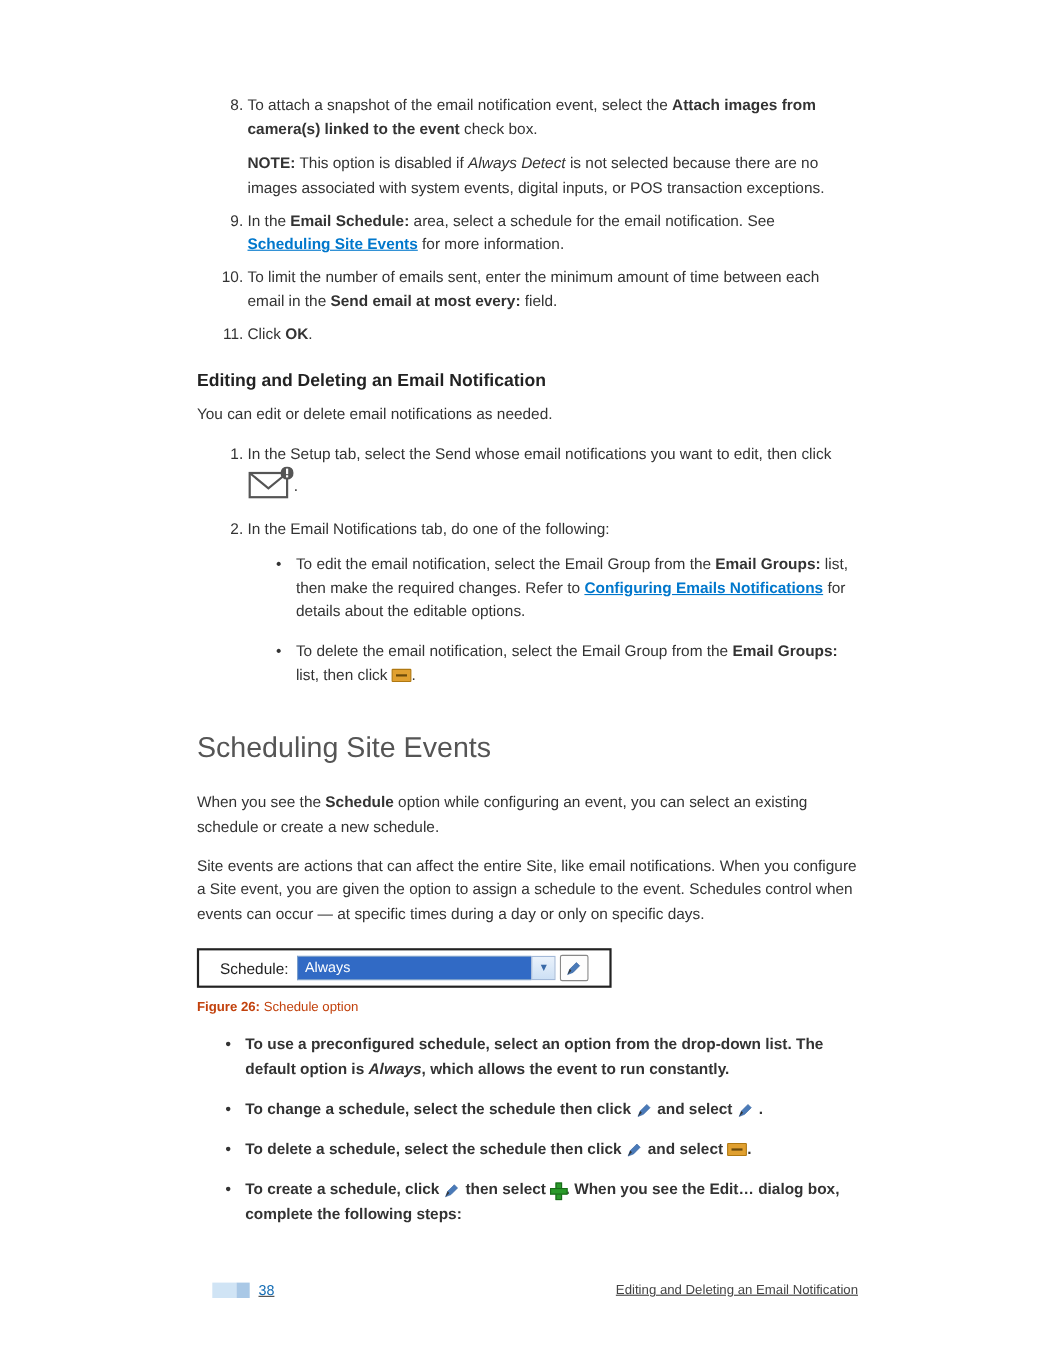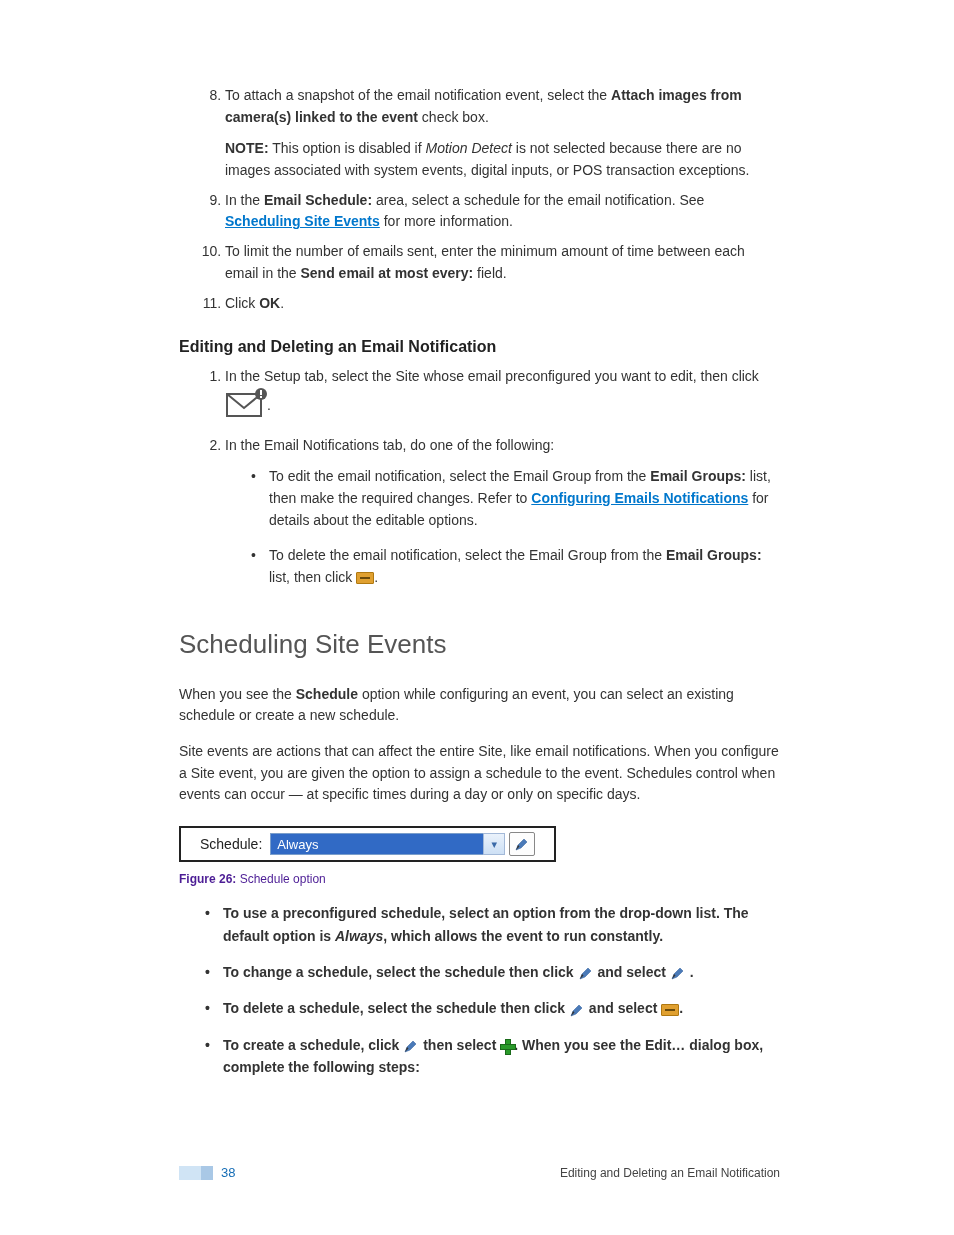--- a/index.html
+++ b/index.html
@@ -93,21 +93,21 @@
     line-height: 1.55;
   }
   h2.big-heading {
     font-size: 26px;
     font-weight: normal;
     color: #555;
     margin: 40px 0 24px 0;
   }
   .figure-caption {
     font-size: 12px;
-    color: #4c1d95;
+    color: #c2410c;
     margin: 8px 0 16px 0;
   }
   .figure-caption .fig-label { font-weight: bold; }
   .schedule-box {
     border: 2px solid #222;
     display: inline-flex;
     align-items: center;
     padding: 3px 19px;
     margin: 6px 0 2px 0;
     height: 26px;
@@ -199,27 +199,28 @@
   .icon-plus::after {
     top: 5px; left: 0; height: 4px; width: 14px;
   }
   .icon-envelope {
     display: inline-block;
     vertical-align: middle;
   }
   .footer {
     position: absolute;
     bottom: 55px;
-    left: 90px;
+    left: 104px;
     right: 85px;
     display: flex;
     justify-content: space-between;
     font-size: 12px;
     color: #444;
-    align-items: flex-end;
+    align-items: flex-start;
+    text-decoration: underline;
   }
   .footer .page-left {
     display: flex;
     align-items: center;
   }
   .footer .page-decor {
     display: inline-flex;
     margin-right: 8px;
   }
   .footer .page-decor span:first-child {
@@ -232,40 +233,41 @@
 </style>
 </head>
 <body>
 
 <div class="page">
 
   <ol class="main-list" start="8">
     <li>
       <span>To attach a snapshot of the email notification event, select the </span><span class="bold">Attach images from camera(s) linked to the event</span><span> check box.</span>
       <div class="note-para">
-        <span class="bold">NOTE:</span><span> This option is disabled if </span><span class="italic">Motion Detect</span><span> is not selected because there are no images associated with system events, digital inputs, or POS transaction exceptions.</span>
+        <span class="bold">NOTE:</span><span> This option is disabled if </span><span class="italic">Always Detect</span><span> is not selected because there are no images associated with system events, digital inputs, or POS transaction exceptions.</span>
       </div>
     </li>
     <li>
       <span>In the </span><span class="bold">Email Schedule:</span><span> area, select a schedule for the email notification. See </span><a href="#" class="link">Scheduling Site Events</a><span> for more information.</span>
     </li>
     <li>
       <span>To limit the number of emails sent, enter the minimum amount of time between each email in the </span><span class="bold">Send email at most every:</span><span> field.</span>
     </li>
     <li>
       <span>Click </span><span class="bold">OK</span><span>.</span>
     </li>
   </ol>
 
   <h3 class="section-heading">Editing and Deleting an Email Notification</h3>
 
+  <p class="body-text">You can edit or delete email notifications as needed.</p>
 
   <ol class="sub-list">
     <li>
-      <span>In the Setup tab, select the Site whose email preconfigured you want to edit, then click </span><span class="icon-envelope">
+      <span>In the Setup tab, select the Send whose email notifications you want to edit, then click </span><span class="icon-envelope">
         <svg width="42" height="30" viewBox="0 0 42 30">
           <rect x="2" y="6" width="34" height="22" fill="none" stroke="#555" stroke-width="2"></rect>
           <polyline points="2,6 19,20 36,6" fill="none" stroke="#555" stroke-width="2"></polyline>
           <circle cx="36" cy="6" r="6" fill="#555"></circle>
           <rect x="35" y="2" width="2" height="5" fill="#fff"></rect>
           <rect x="35" y="8" width="2" height="2" fill="#fff"></rect>
         </svg>
       </span><span>.</span>
     </li>
     <li>

